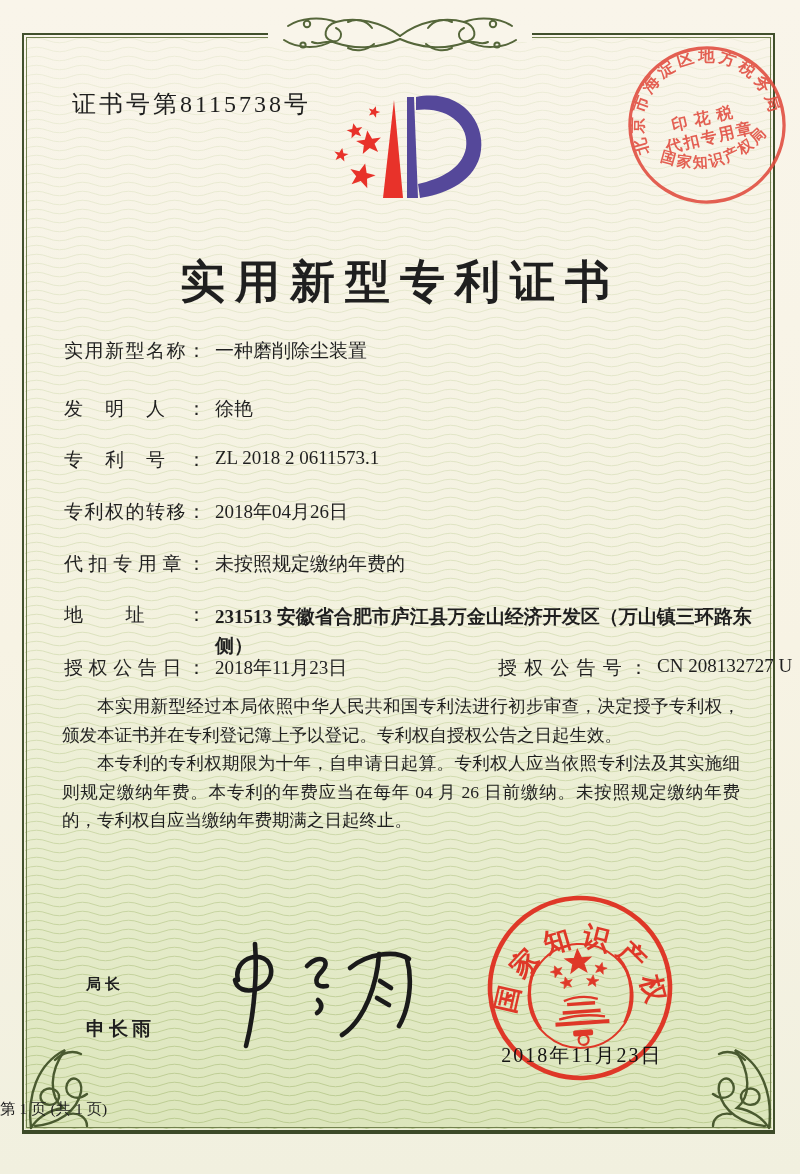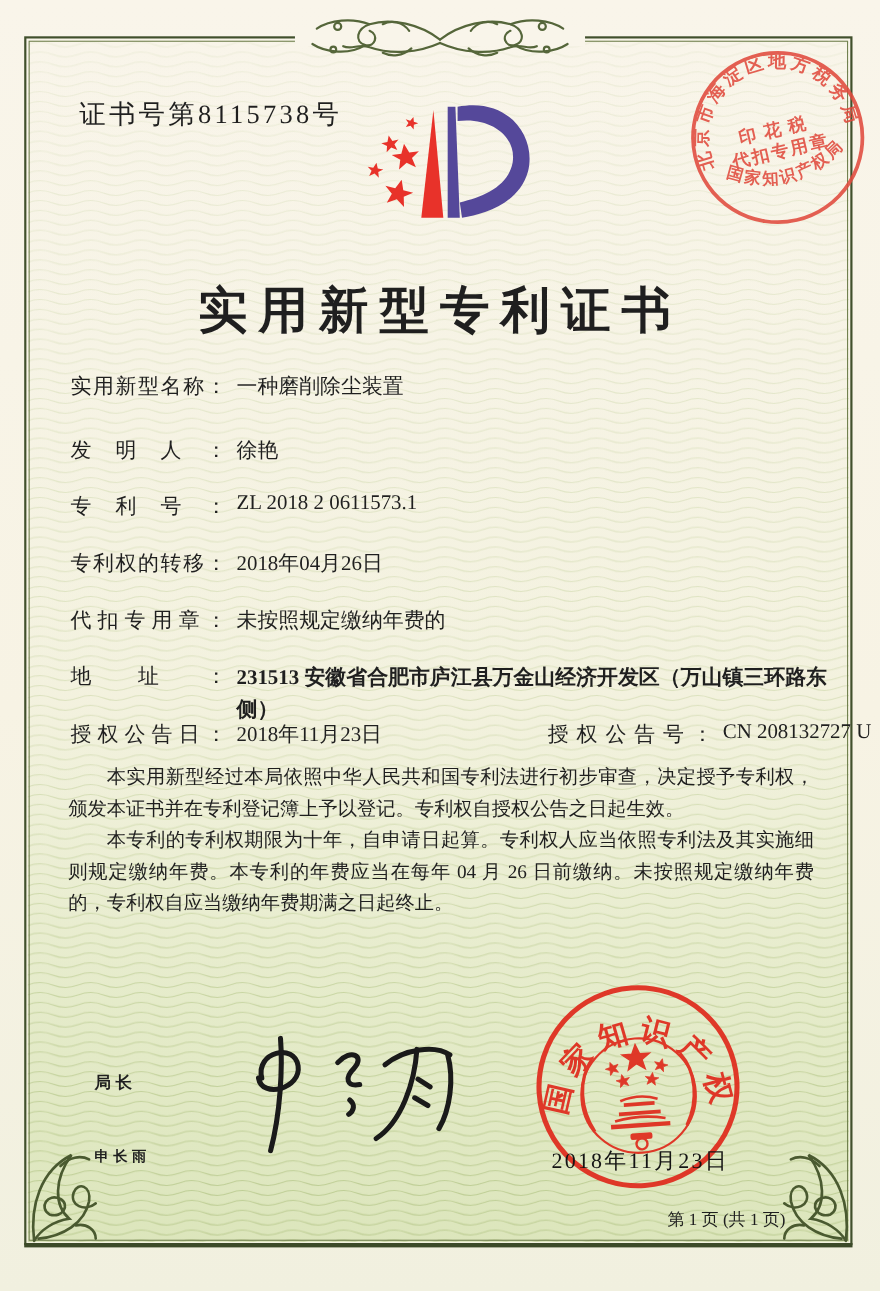--- a/index.html
+++ b/index.html
@@ -23,25 +23,25 @@
   .flabel{display:inline-block;width:142px;text-align:justify;text-align-last:justify;vertical-align:top;}
   .fval{margin-left:9px;vertical-align:top;}
   .fval.wrap{display:inline-block;white-space:normal;max-width:548px;line-height:1.55;font-weight:bold;}
   .grant-right{left:458px;font-size:19px;z-index:3;white-space:nowrap;margin-left:40px;}
   .grant-right .flabel{width:150px;}
   
   .bodytext{left:62px;top:692px;width:678px;font-size:17.5px;line-height:1.63;text-align:justify;z-index:3;}
   .bodytext p{margin:0;text-indent:2em;}
   
   .bureau-title{left:86px;top:975px;font-family:"Liberation Sans","DejaVu Sans",sans-serif;font-weight:bold;font-size:15px;letter-spacing:4px;z-index:3;}
-  .bureau-name{left:86px;top:1016px;font-family:Liberation Mono, monospace;font-weight:bold;font-size:13px;letter-spacing:4px;z-index:3;margin-top:26px;}
+  .bureau-name{left:86px;top:1016px;font-family:Liberation Mono, monospace;font-weight:bold;font-size:19px;letter-spacing:4px;z-index:3;}
   #signature{left:210px;top:936px;z-index:5;}
   #bigseal{left:480px;top:888px;z-index:4;transform:rotate(-4deg);}
   .sealdate{left:486px;top:1042px;width:192px;text-align:center;font-size:20px;letter-spacing:2px;color:#141414;z-index:5;}
-  .footer{left:0;top:1099px;width:714px;text-align:right;font-size:15.5px;z-index:3;}
+  .footer{left:0;top:1099px;width:714px;text-align:left;font-size:15.5px;z-index:3;}
   
   #taxstamp{left:622px;top:40px;z-index:4;transform:rotate(-13deg);opacity:.88;}
   
   #topornament{left:268px;top:12px;z-index:2;}
   #flourish-bl{left:25px;top:1044px;z-index:2;}
   #flourish-br{left:693px;top:1044px;z-index:2;transform:scaleX(-1);}
   #cniplogo{left:330px;top:80px;z-index:3;}
 </style>
 </head>
 <body>

